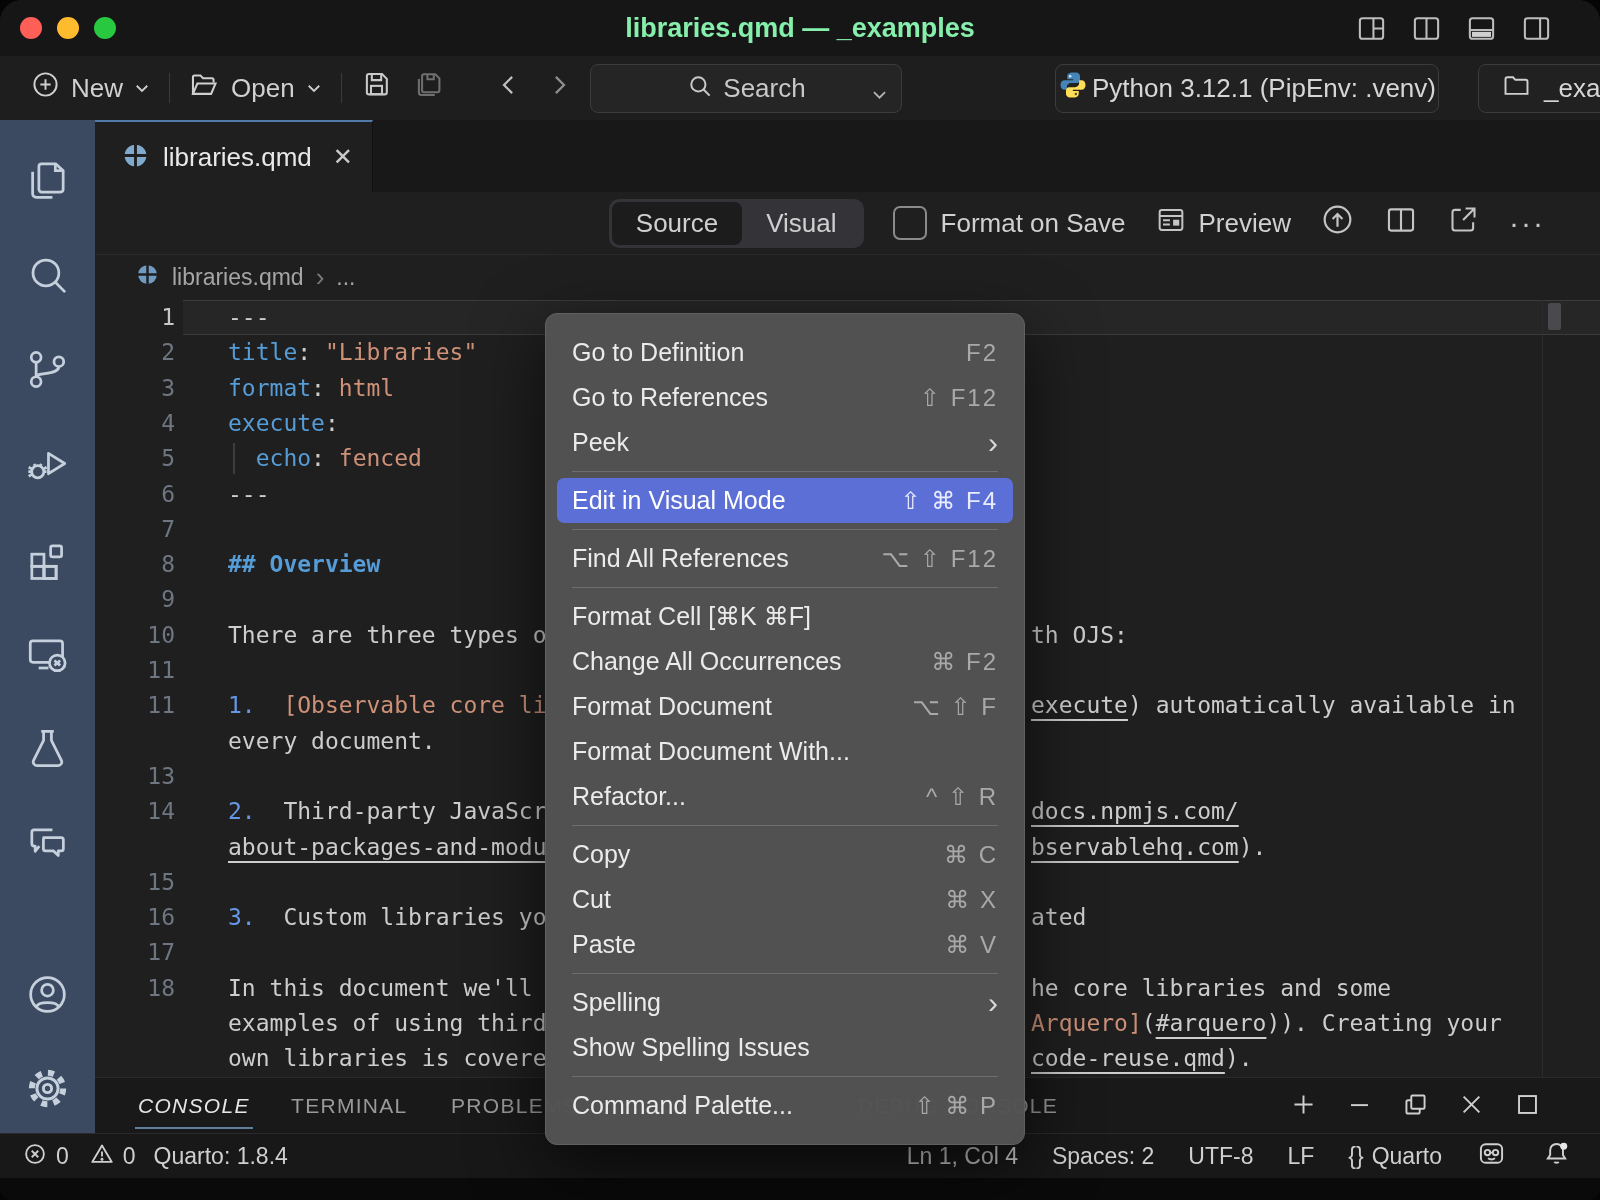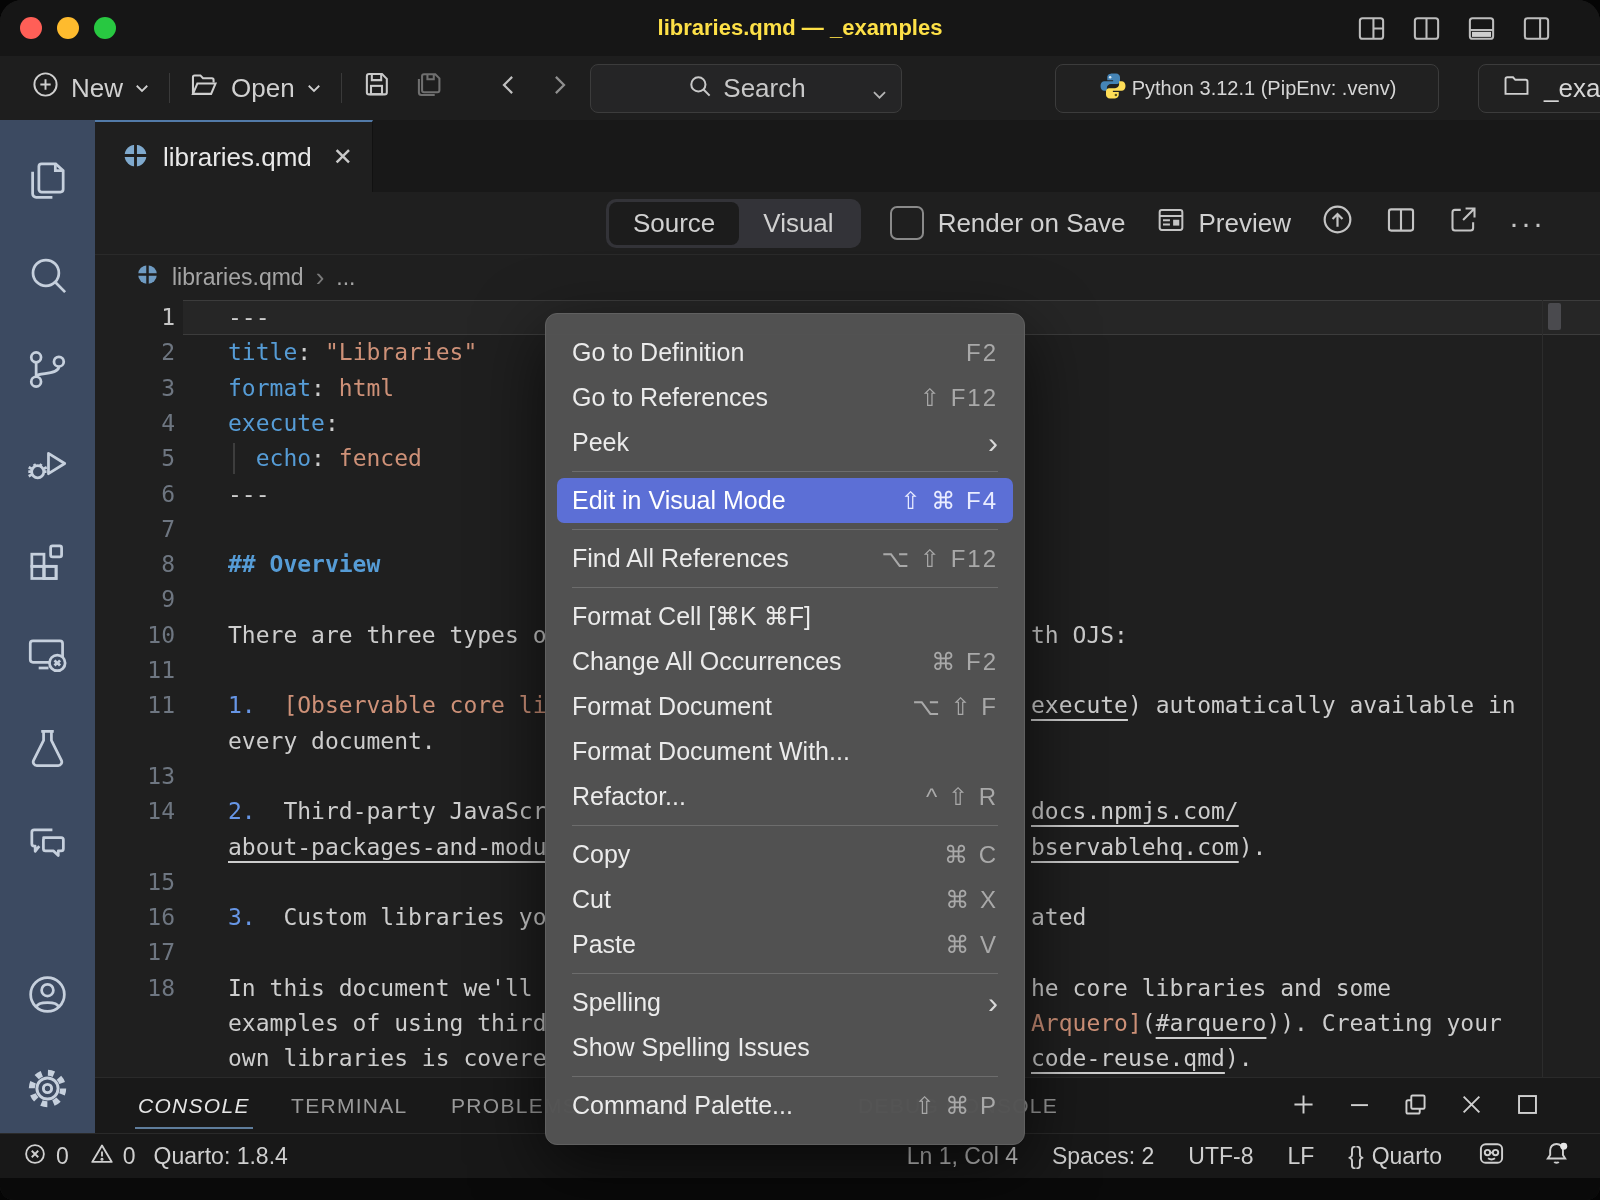--- a/index.html
+++ b/index.html
@@ -4,34 +4,34 @@
 <style>
   html,body{margin:0;padding:0;background:#050505;width:1600px;height:1200px;overflow:hidden;
     font-family:"Liberation Sans",sans-serif;-webkit-font-smoothing:antialiased;}
   .window{position:absolute;inset:0;background:#1f1f1f;border-radius:22px 22px 14px 14px;overflow:hidden;}
 
   
   .titlebar{position:absolute;left:0;top:0;right:0;height:56px;background:#161616;}
   .lights{position:absolute;left:20px;top:17px;display:flex;gap:15px;}
   .light{width:22px;height:22px;border-radius:50%;}
   .title{position:absolute;left:0;right:0;top:0;height:56px;display:flex;align-items:center;justify-content:center;
-    color:#fde047;font-size:22px;font-weight:700;}
+    color:#86efac;font-size:27px;font-weight:700;}
   .tb-icons{position:absolute;right:48px;top:0;height:56px;display:flex;align-items:center;gap:24px;}
   .tb-icons svg{display:block;}
 
   
   .toolbar{position:absolute;left:0;top:56px;right:0;height:64px;background:#1e1e1e;border-bottom:1px solid #161616;
     display:flex;align-items:center;color:#d0d0d0;font-size:26px;}
   .tb-btn{display:flex;align-items:center;gap:10px;padding:0 10px;height:48px;border-radius:8px;}
   .tb-sep{width:1px;height:30px;background:#3a3a3a;margin:0 8px;}
   .searchbox{position:absolute;left:590px;top:8px;width:310px;height:47px;background:#252526;border:1px solid #3c3c3c;
     border-radius:8px;display:flex;align-items:center;justify-content:center;gap:10px;color:#c8c8c8;}
   .searchbox .sb-caret{position:absolute;right:12px;top:15px;}
   .interp{position:absolute;left:1055px;top:8px;width:382px;height:47px;background:#212121;border:1px solid #3c3c3c;
-    border-radius:8px;display:flex;align-items:center;justify-content:center;gap:4px;color:#d6d6d6;font-size:20px;}
+    border-radius:8px;display:flex;align-items:center;justify-content:center;gap:4px;color:#d6d6d6;font-size:26px;}
   .wsbtn{position:absolute;left:1478px;top:8px;width:190px;height:47px;background:#212121;border:1px solid #3c3c3c;
     border-radius:8px;display:flex;align-items:center;gap:12px;padding-left:22px;color:#d6d6d6;font-size:26px;}
 
   
   .activitybar{position:absolute;left:0;top:120px;width:95px;bottom:67px;background:#3c4a61;}
   .ab-item{position:absolute;left:0;width:95px;height:72px;display:flex;align-items:center;justify-content:center;}
   .ab-item svg{display:block;}
 
   
   .tabstrip{position:absolute;left:95px;top:120px;right:0;height:72px;background:#181818;}
@@ -322,21 +322,21 @@
     </div>
   </div>
 
   <div class="ed-toolbar">
     <div class="seg">
       <span class="on">Source</span>
       <span>Visual</span>
     </div>
     <div class="chk-group">
       <span class="chk"></span>
-      <span>Render on Save</span>
+      <span>Format on Save</span>
     </div>
     <div class="icon-label">
       <span><svg width="32" height="32" viewBox="0 0 24 24" fill="none" stroke="#c4c4c4" stroke-width="1.5">
             <rect x="3.5" y="4.5" width="17" height="15" rx="1.6"></rect>
             <path d="M3.5 9h17"></path>
             <path d="M6 12.2h5.2M6 15.4h5.2"></path>
             <rect x="13.6" y="11.8" width="4.6" height="4.4" fill="#c4c4c4" stroke="none"></rect>
           </svg></span>
       <span>Preview</span>
     </div>

